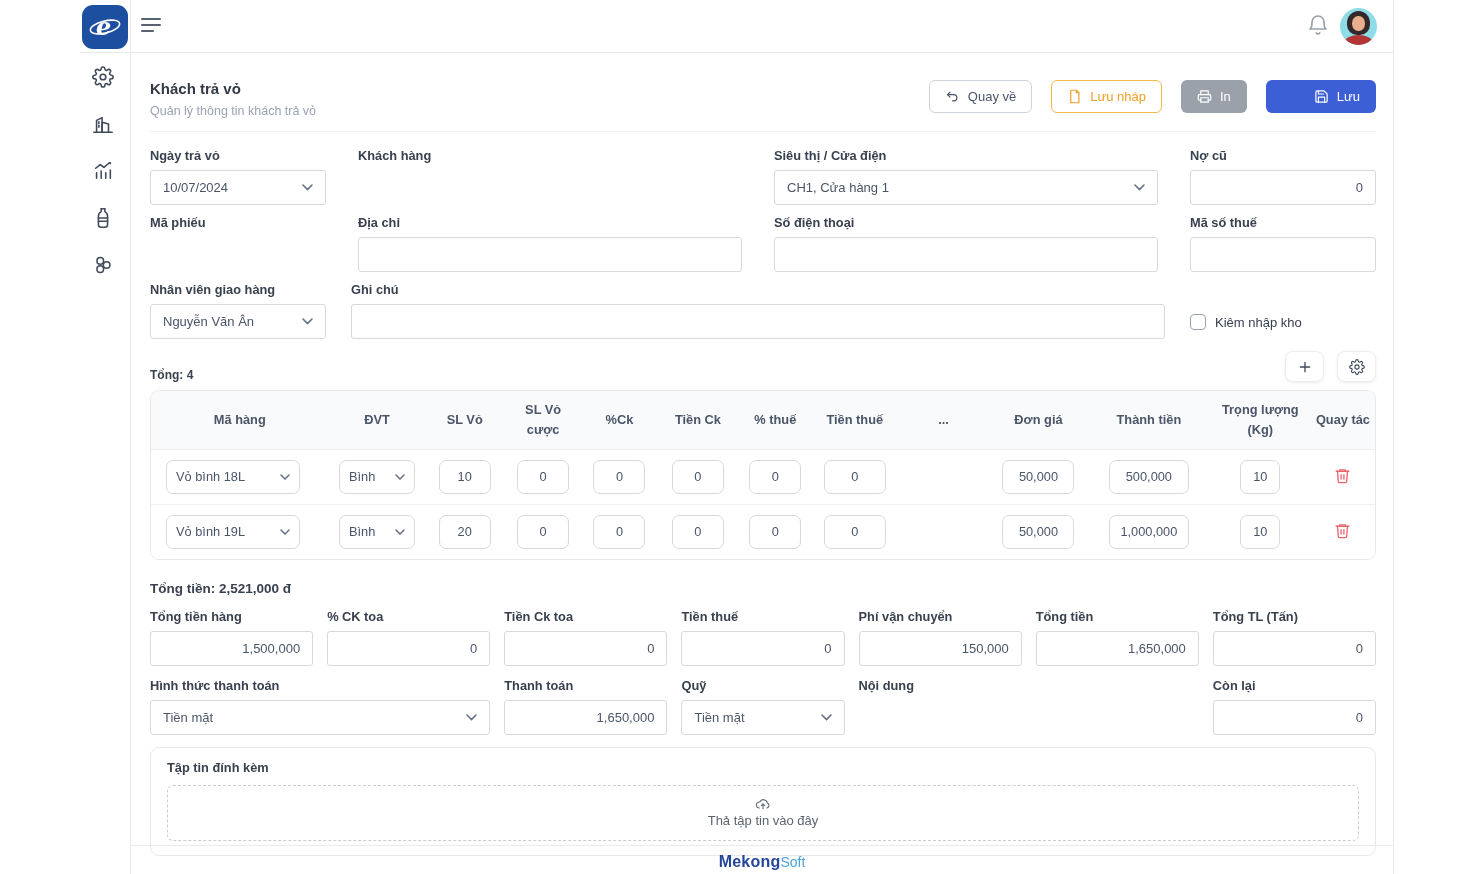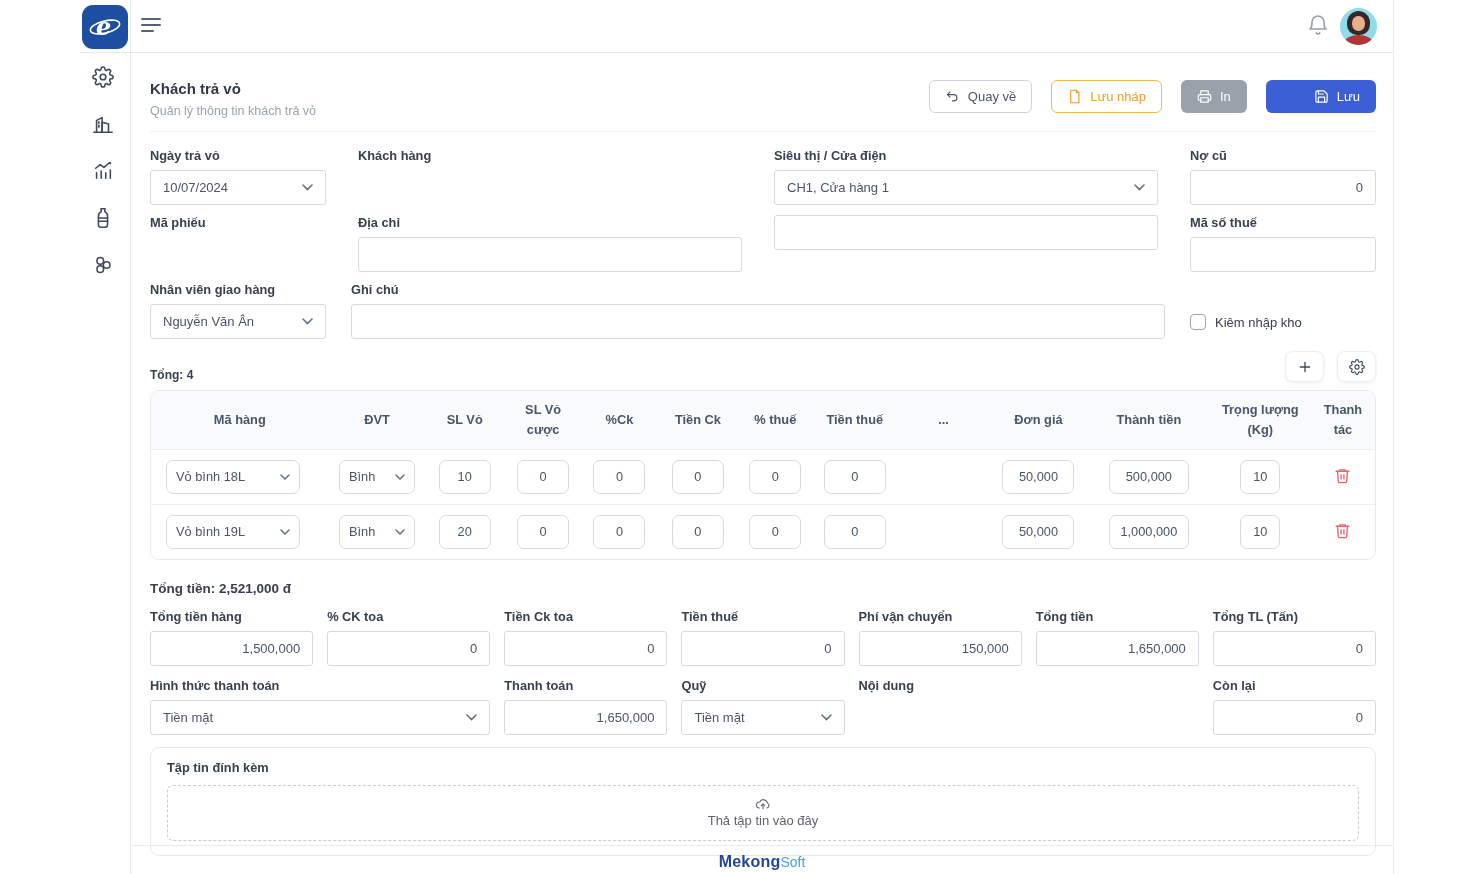--- a/index.html
+++ b/index.html
@@ -221,20 +221,21 @@
 
     <div class="fgrid4">
       <div>
         <div class="flabel">Mã phiếu</div>
       </div>
       <div>
         <div class="flabel">Địa chỉ</div>
         <input class="control tinput" value="" style="">
       </div>
       <div>
+        <div class="flabel">Số điện thoại</div>
         <input class="control tinput" value="" style="">
       </div>
       <div>
         <div class="flabel">Mã số thuế</div>
         <input class="control tinput" value="" style="">
       </div>
     </div>
 
     <div class="fgrid3">
       <div>
@@ -298,21 +299,21 @@
           <th>SL Vỏ</th>
           <th>SL Vỏ cược</th>
           <th>%Ck</th>
           <th>Tiền Ck</th>
           <th>% thuế</th>
           <th>Tiền thuế</th>
           <th>...</th>
           <th>Đơn giá</th>
           <th>Thành tiền</th>
           <th>Trọng lượng (Kg)</th>
-          <th>Thanh tác</th>
+          <th>Quay tác</th>
         </tr>
       </thead>
       <tbody>
         <tr>
           <td><div class="cell-select cs-item">
                 <span>Vỏ bình 18L</span>
                 <svg class="chev" width="10" height="6">
                   <path d="M1 1l4 4 4-4" stroke="#667085" fill="none" stroke-width="1.5" stroke-linecap="round"></path>
                 </svg>
               </div></td>

